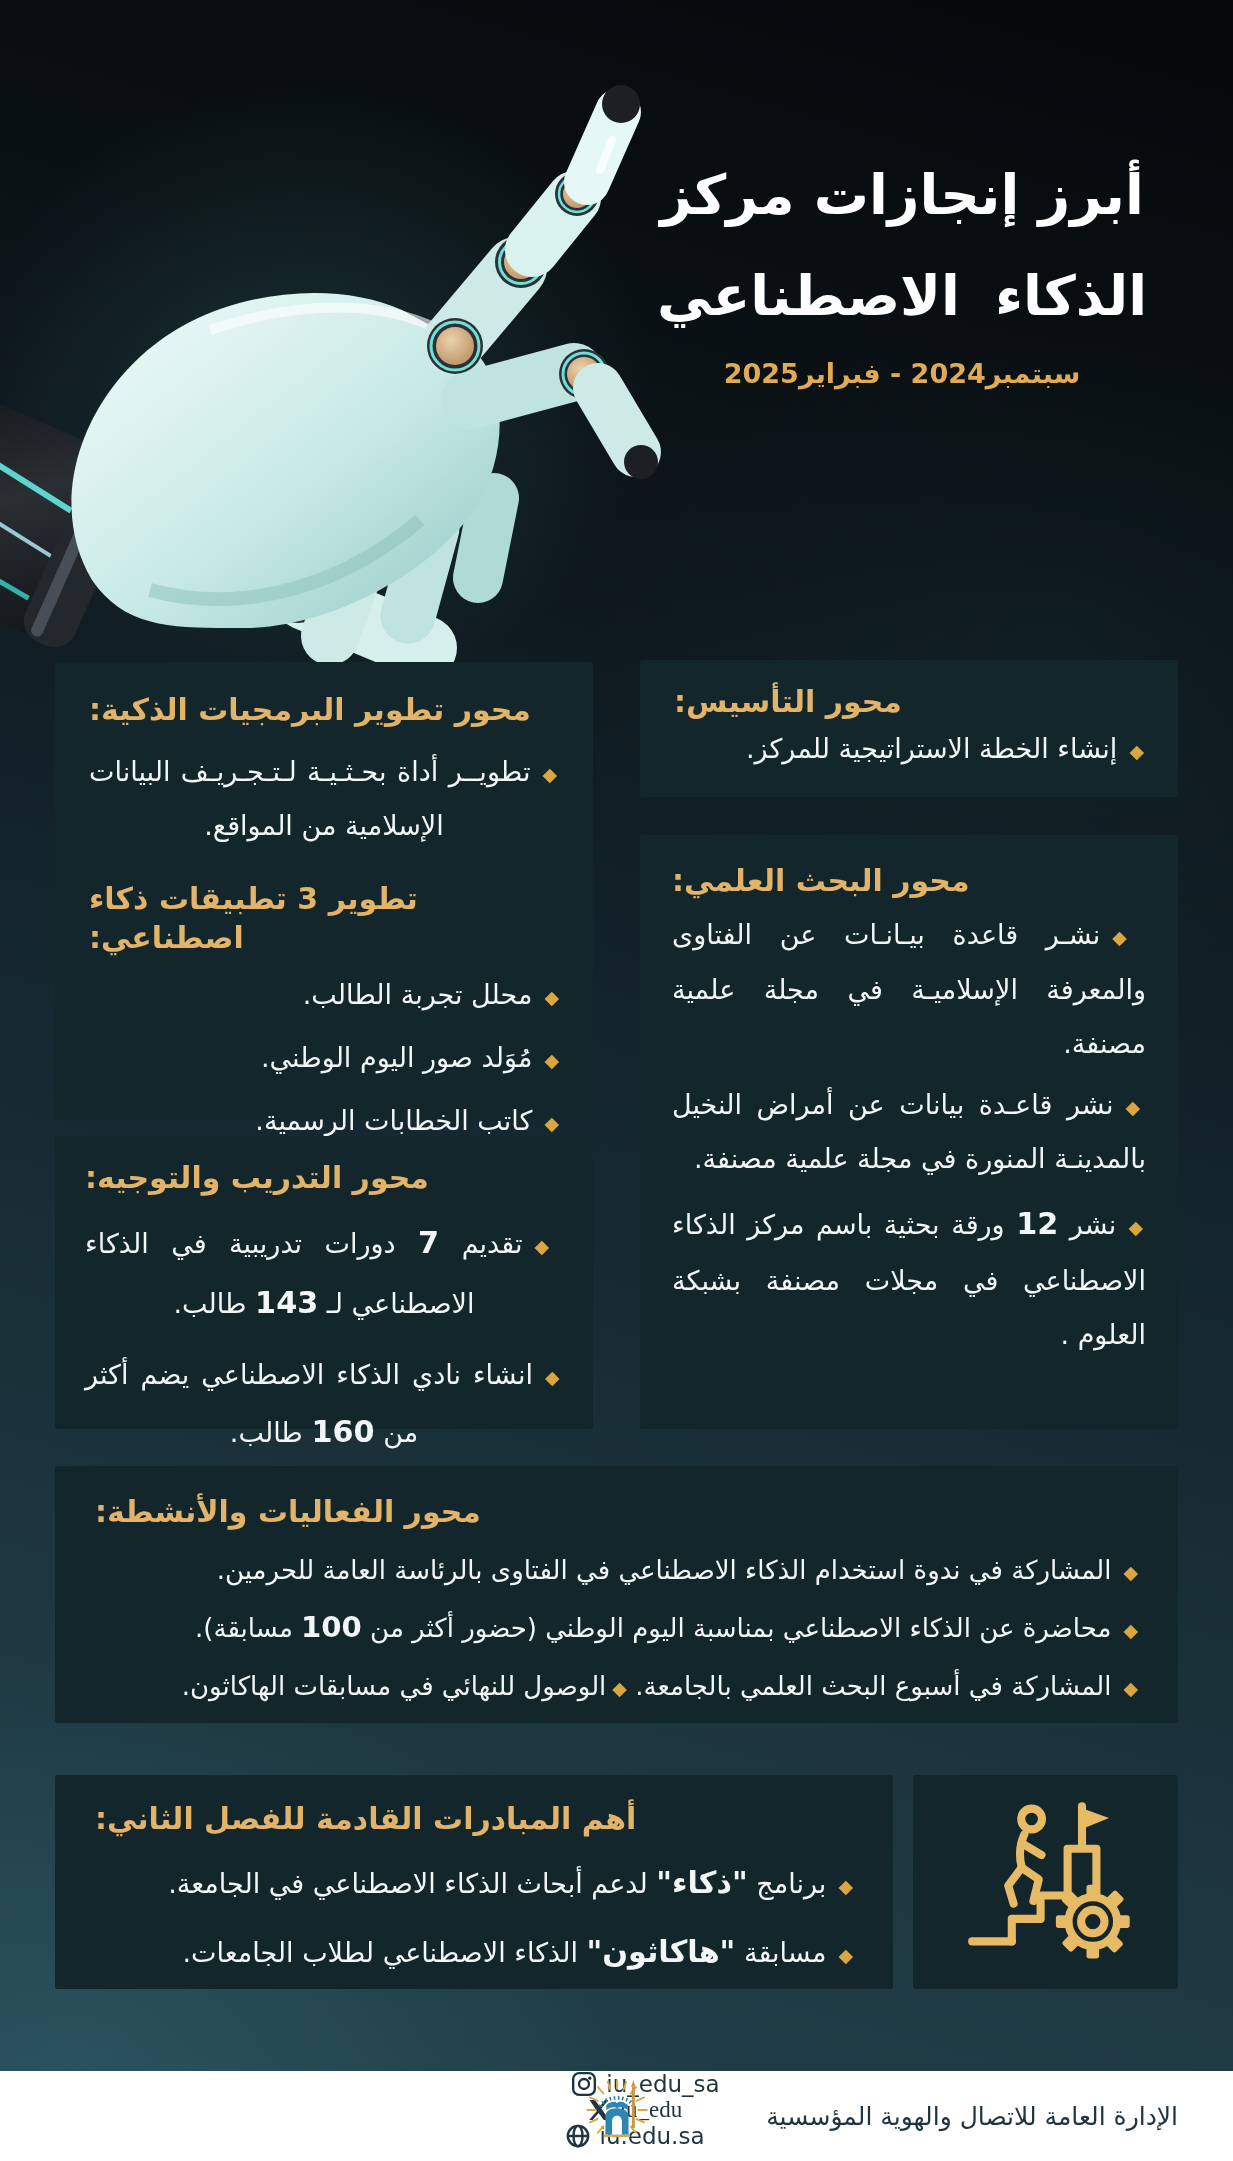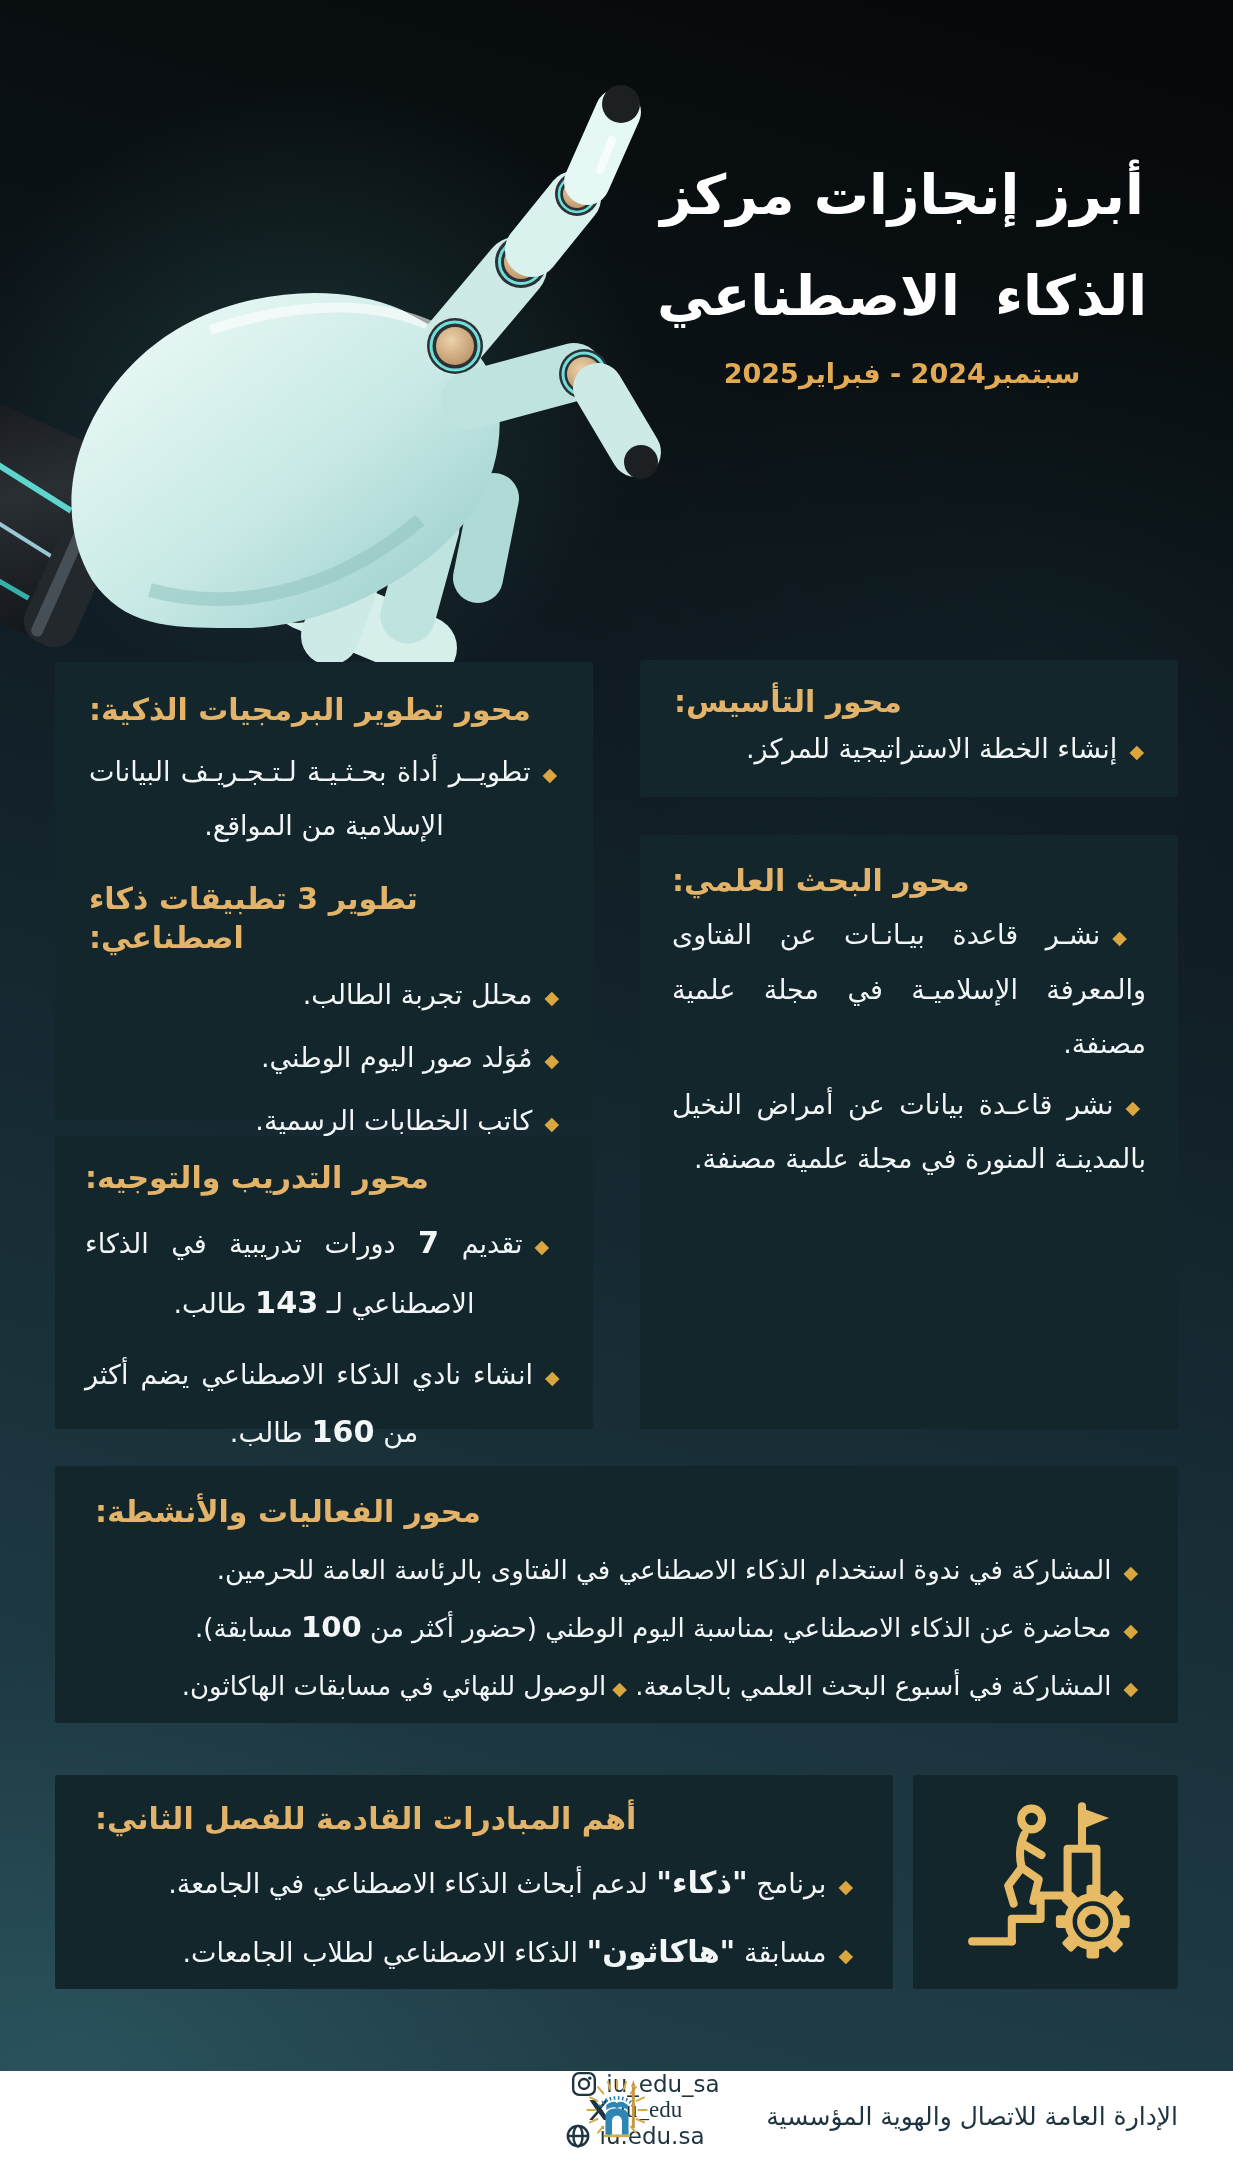--- a/index.html
+++ b/index.html
@@ -147,20 +147,21 @@
     <div class="list-right">
         <div class="bullet"><span class="diamond">◆</span><span>إنشاء الخطة الاستراتيجية للمركز.</span></div>
       </div>
   </div>
 
   <div class="box box-research">
     <div class="box-header">محور البحث العلمي:</div>
     <div class="list-justify">
         <div class="bullet"><span class="diamond">◆</span><span>نشـر قاعدة بيـانـات عن الفتاوى والمعرفة الإسلاميـة في مجلة علمية مصنفة.</span></div>
         <div class="bullet"><span class="diamond">◆</span><span>نشر قاعـدة بيانات عن أمراض النخيل بالمدينـة المنورة في مجلة علمية مصنفة.</span></div>
+        <div class="bullet"><span class="diamond">◆</span><span>نشر </span><span class="seg-b">12</span><span> ورقة بحثية باسم مركز الذكاء الاصطناعي في مجلات مصنفة بشبكة العلوم .</span></div>
       </div>
   </div>
 
   <div class="box box-events">
     <div class="box-header">محور الفعاليات والأنشطة:</div>
     <div class="list-right">
         <div class="bullet"><span class="diamond">◆</span><span>المشاركة في ندوة استخدام الذكاء الاصطناعي في الفتاوى بالرئاسة العامة للحرمين.</span></div>
         <div class="bullet"><span class="diamond">◆</span><span>محاضرة عن الذكاء الاصطناعي بمناسبة اليوم الوطني (حضور أكثر من </span><span class="seg-b">100</span><span> مسابقة).</span></div>
         <div class="bullet"><span class="diamond">◆</span><span>المشاركة في أسبوع البحث العلمي بالجامعة. </span><span class="seg-d">◆ </span><span>الوصول للنهائي في مسابقات الهاكاثون.</span></div>
       </div>

